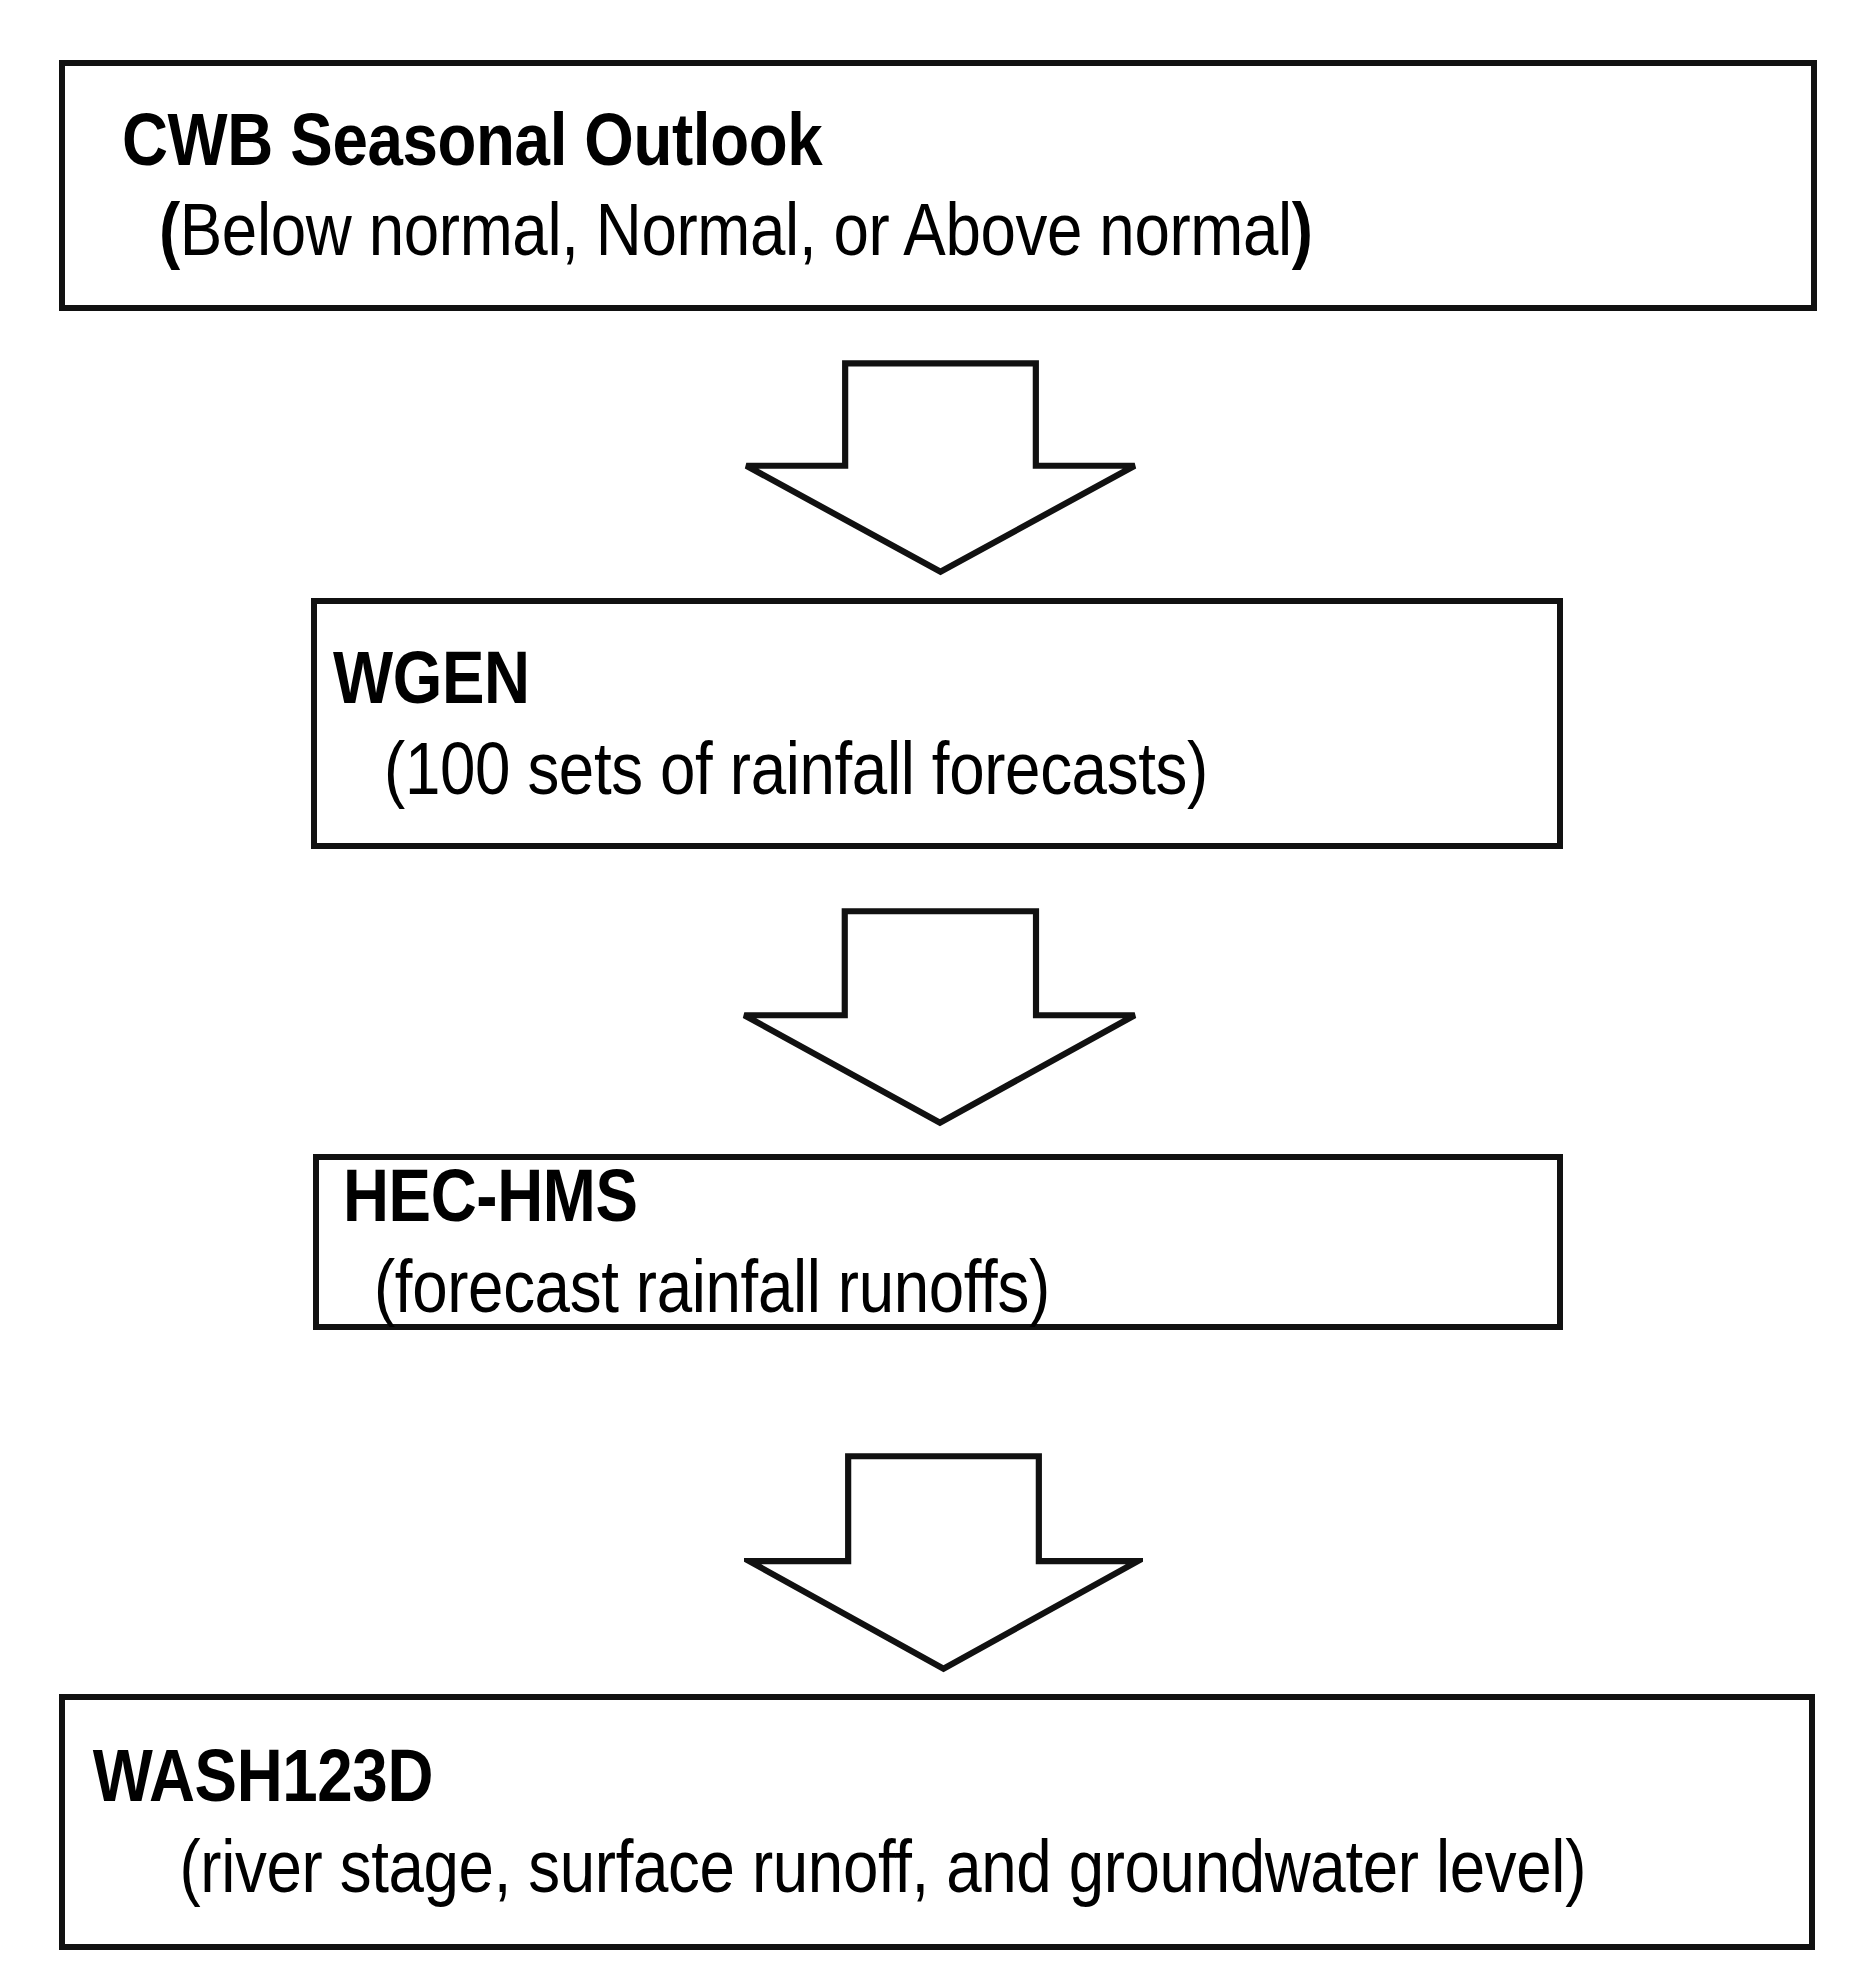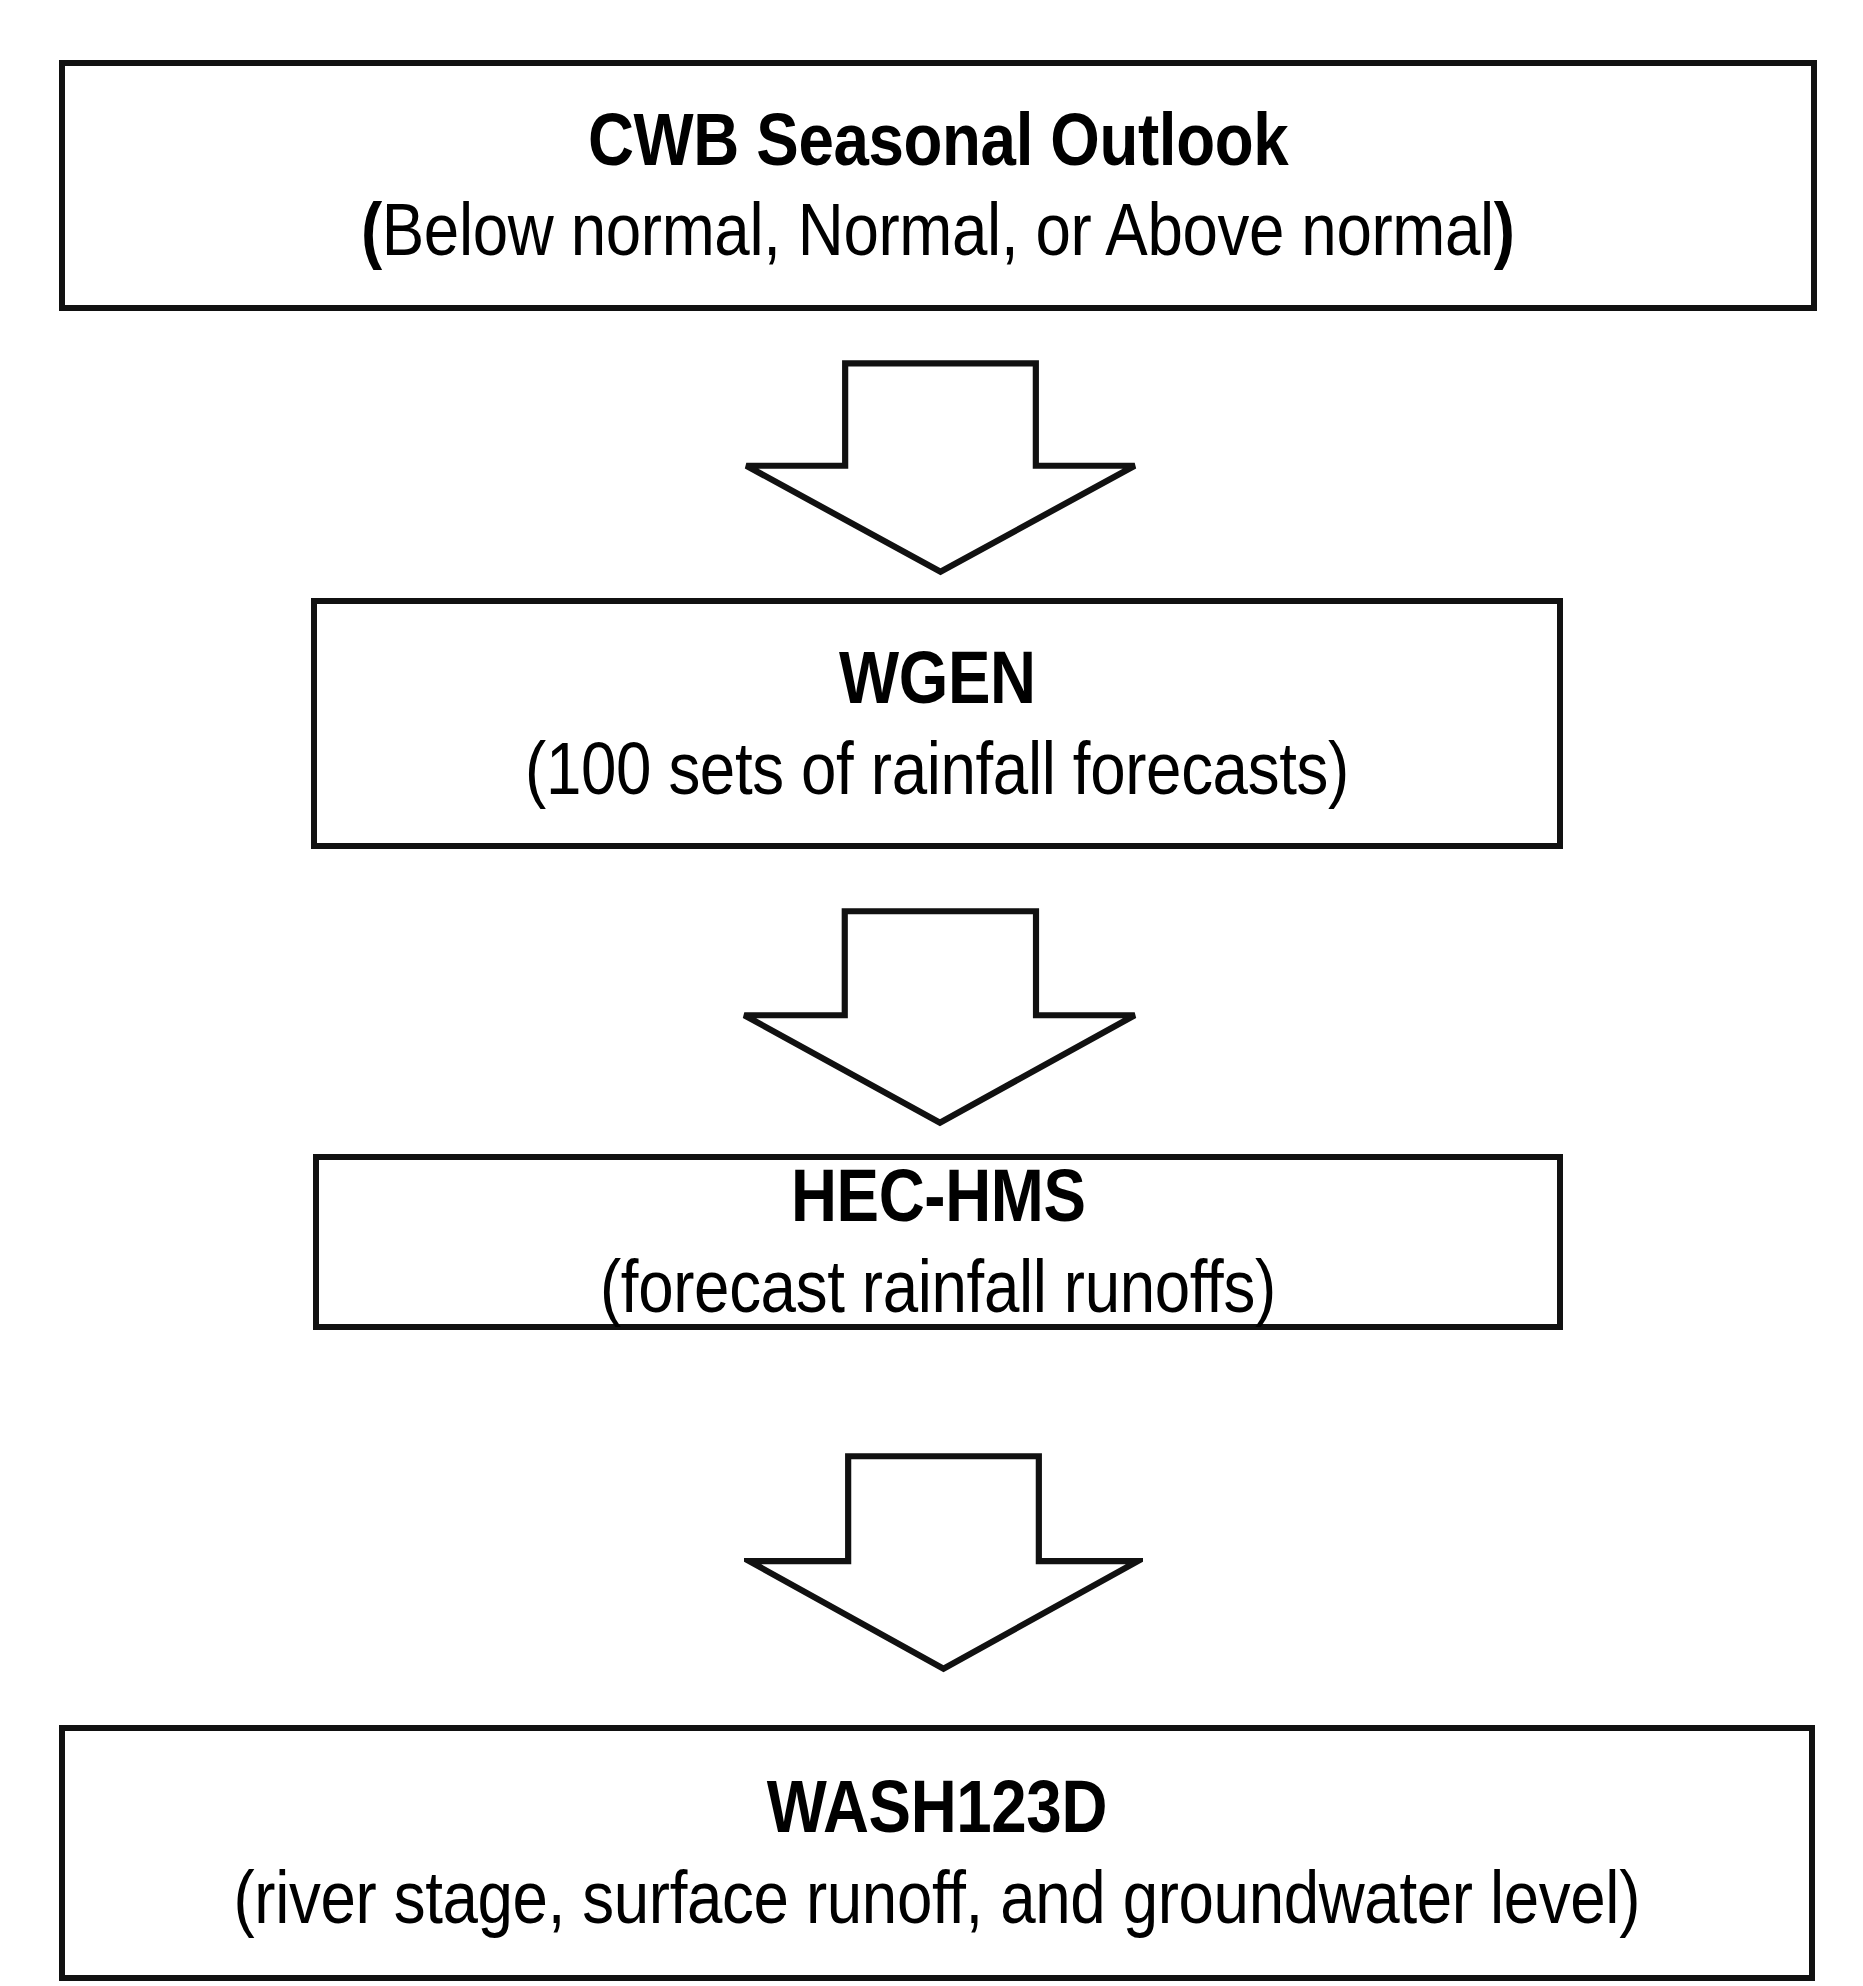--- a/index.html
+++ b/index.html
@@ -22,21 +22,21 @@
   }
 
   
   .node-box {
     position: absolute;
     box-sizing: border-box;
     border: 6.2px solid #111111;
     background: #ffffff;
     display: flex;
     flex-direction: column;
-    align-items: center;
+    align-items: flex-start;
     justify-content: center;
   }
 
   .node-title {
     font-weight: bold;
     font-size: 74px;
     line-height: 1.04;
     letter-spacing: -0.4px;
     transform: scaleX(0.86);
     transform-origin: center center;
@@ -85,21 +85,20 @@
     height: 176px;
   }
   #box-hechms .node-title { margin-bottom: 14px; }
 
   
   #box-wash {
     left: 59px;
     top: 1694px;
     width: 1756px;
     height: 256px;
-    margin-top: 31px;
   }
   #box-wash .node-title { margin-bottom: 14px; }
 
   
   .arrow {
     position: absolute;
   }
   .arrow svg {
     display: block;
     width: 100%;

